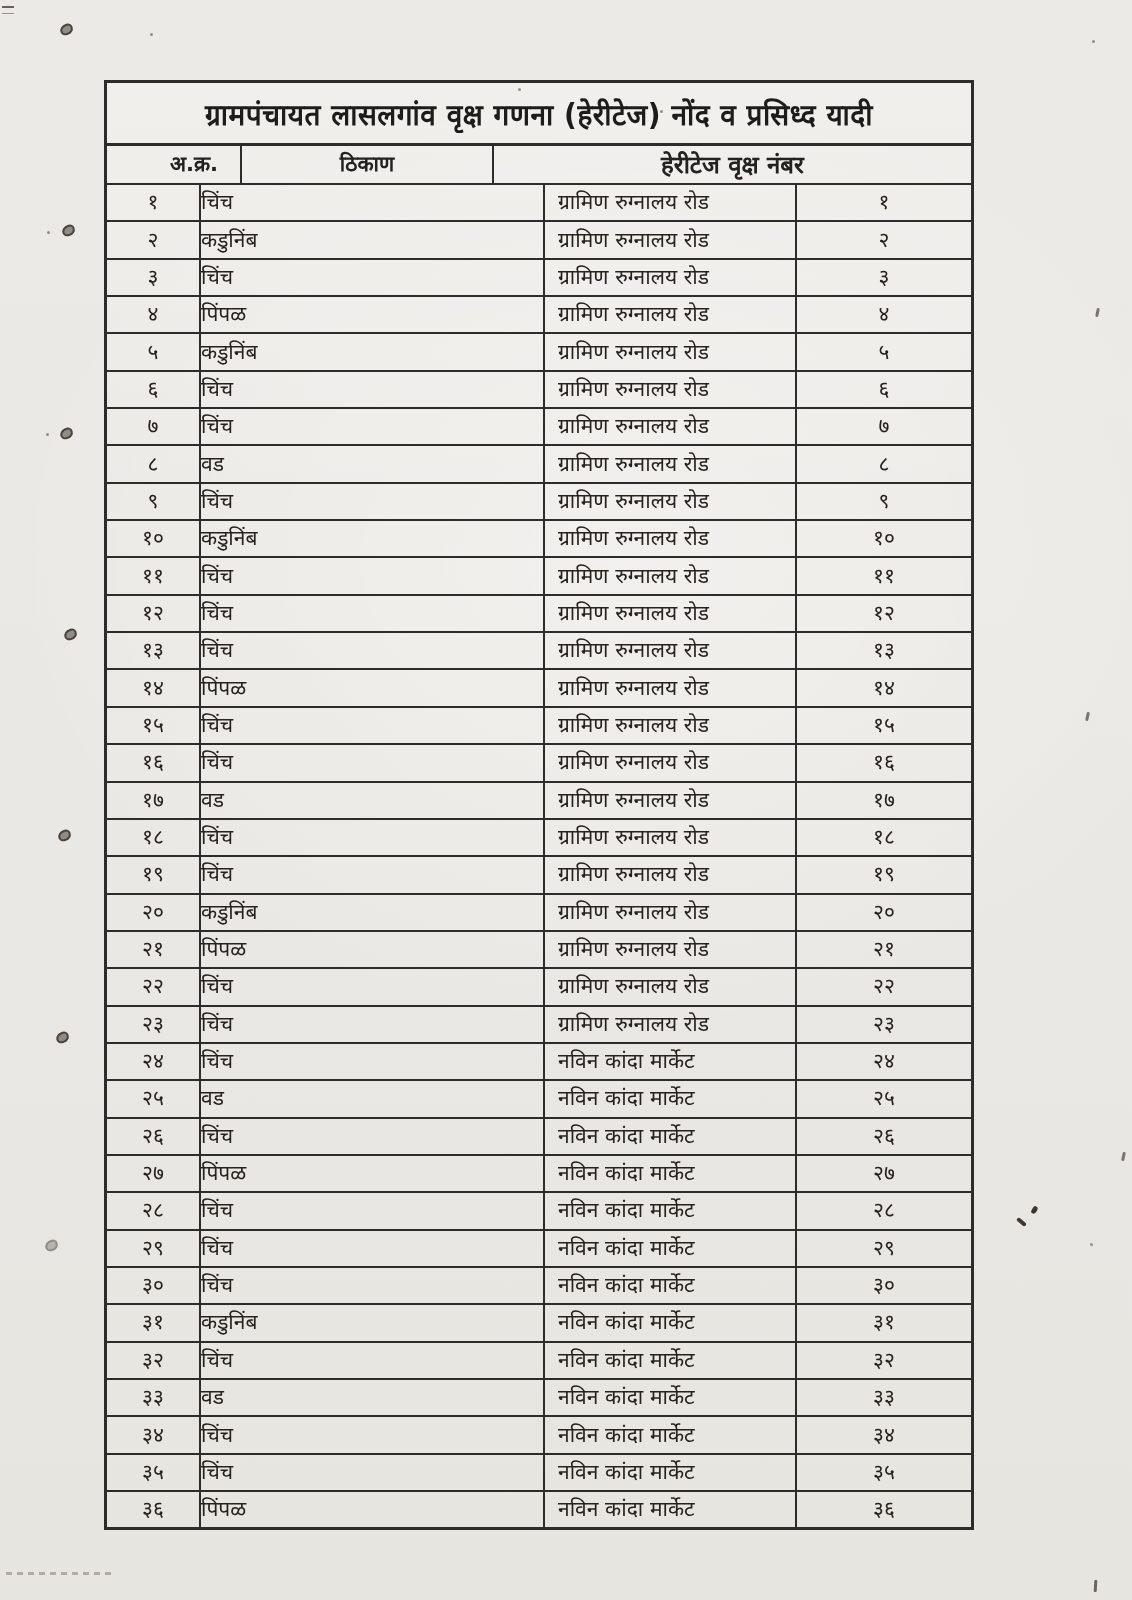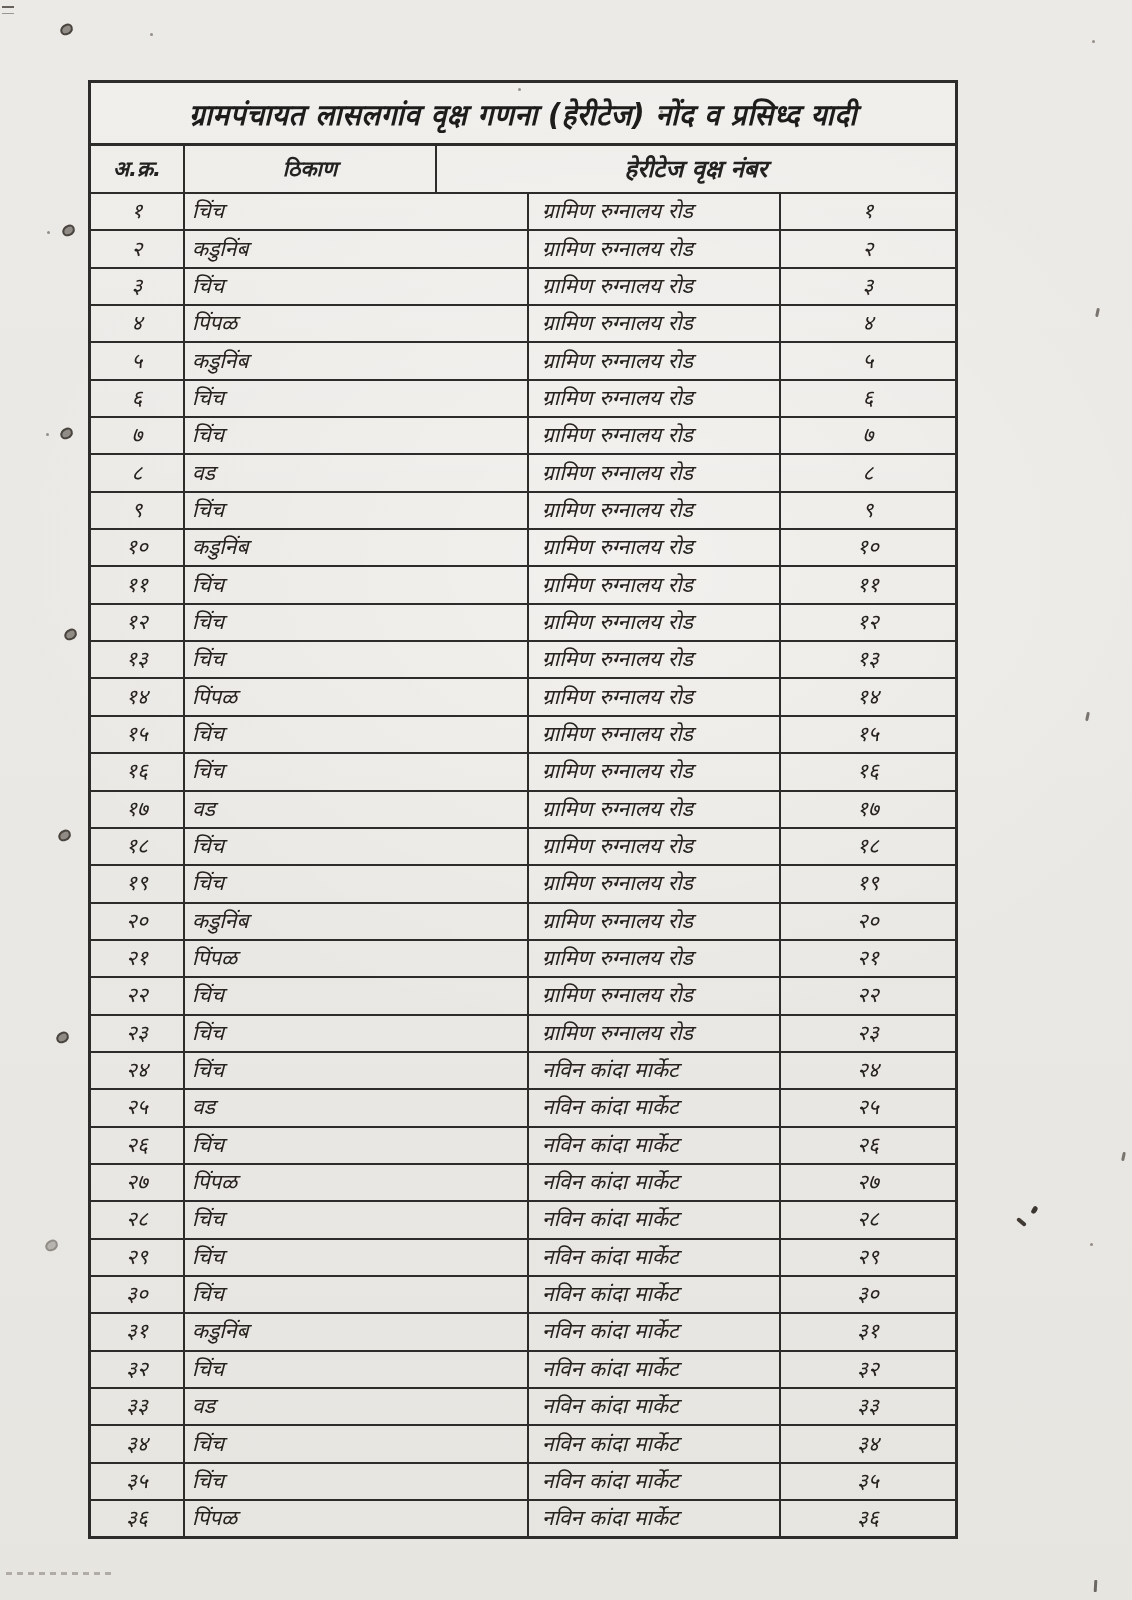--- a/index.html
+++ b/index.html
@@ -6,44 +6,43 @@
   body{
     width:1132px;height:1600px;position:relative;overflow:hidden;
     background:
       radial-gradient(ellipse 900px 700px at 55% 35%, rgba(255,255,255,.35), rgba(255,255,255,0) 70%),
       linear-gradient(180deg,#eceae6 0%,#eae8e4 55%,#e7e5e0 100%);
     font-family:"DejaVu Sans","Liberation Sans",sans-serif;
     color:#242220;
   }
   
   .sheet{
-    position:absolute;left:88px;top:80px;width:870px;
+    position:absolute;left:104px;top:80px;width:870px;
     border:3px solid #2e2c2a;
     box-sizing:border-box;
     background:linear-gradient(180deg,rgba(255,255,255,.25),rgba(255,255,255,0) 30%);
-    font-style:italic;
   }
   .title-row{
     height:60px;display:flex;align-items:center;justify-content:center;
     box-sizing:border-box;
   }
   .title-row .t{
     font-size:28px;font-weight:700;letter-spacing:.5px;color:#1e1c1a;
     transform:scaleY(1.05);white-space:nowrap;
   }
   .tr{display:flex;box-sizing:border-box;border-top:2px solid #2e2c2a;}
-  .tr.head{height:49px;font-weight:700;border-top:3px solid #2e2c2a;}
+  .tr.head{height:40px;font-weight:700;border-top:3px solid #2e2c2a;padding-left:41px;}
   .tr.body-row{height:37.35px;}
   .td{
     box-sizing:border-box;display:flex;align-items:center;
     font-size:21px;line-height:1;overflow:hidden;white-space:nowrap;
   }
   .td + .td{border-left:2px solid #2e2c2a;}
   .c1{width:92px;justify-content:center;}
-  .c2{width:344px;justify-content:flex-start;padding-left:7px;}
+  .c2{width:344px;justify-content:flex-start;}
   .c3{width:252px;justify-content:flex-start;padding-left:13px;}
   .c4{flex:1;justify-content:center;}
   .head .td{font-size:21px;}
   .head .c2,.head .c3{justify-content:center;padding-left:0;}
   .head .c4{font-size:24px;}
   .body-row .td{color:#26231f;}
   
   .speck{position:absolute;pointer-events:none;}
   .curl{width:9px;height:7px;border:2px solid #4a443e;border-radius:60% 40% 55% 45%;
         background:rgba(70,62,55,.55);transform:rotate(-18deg);}

